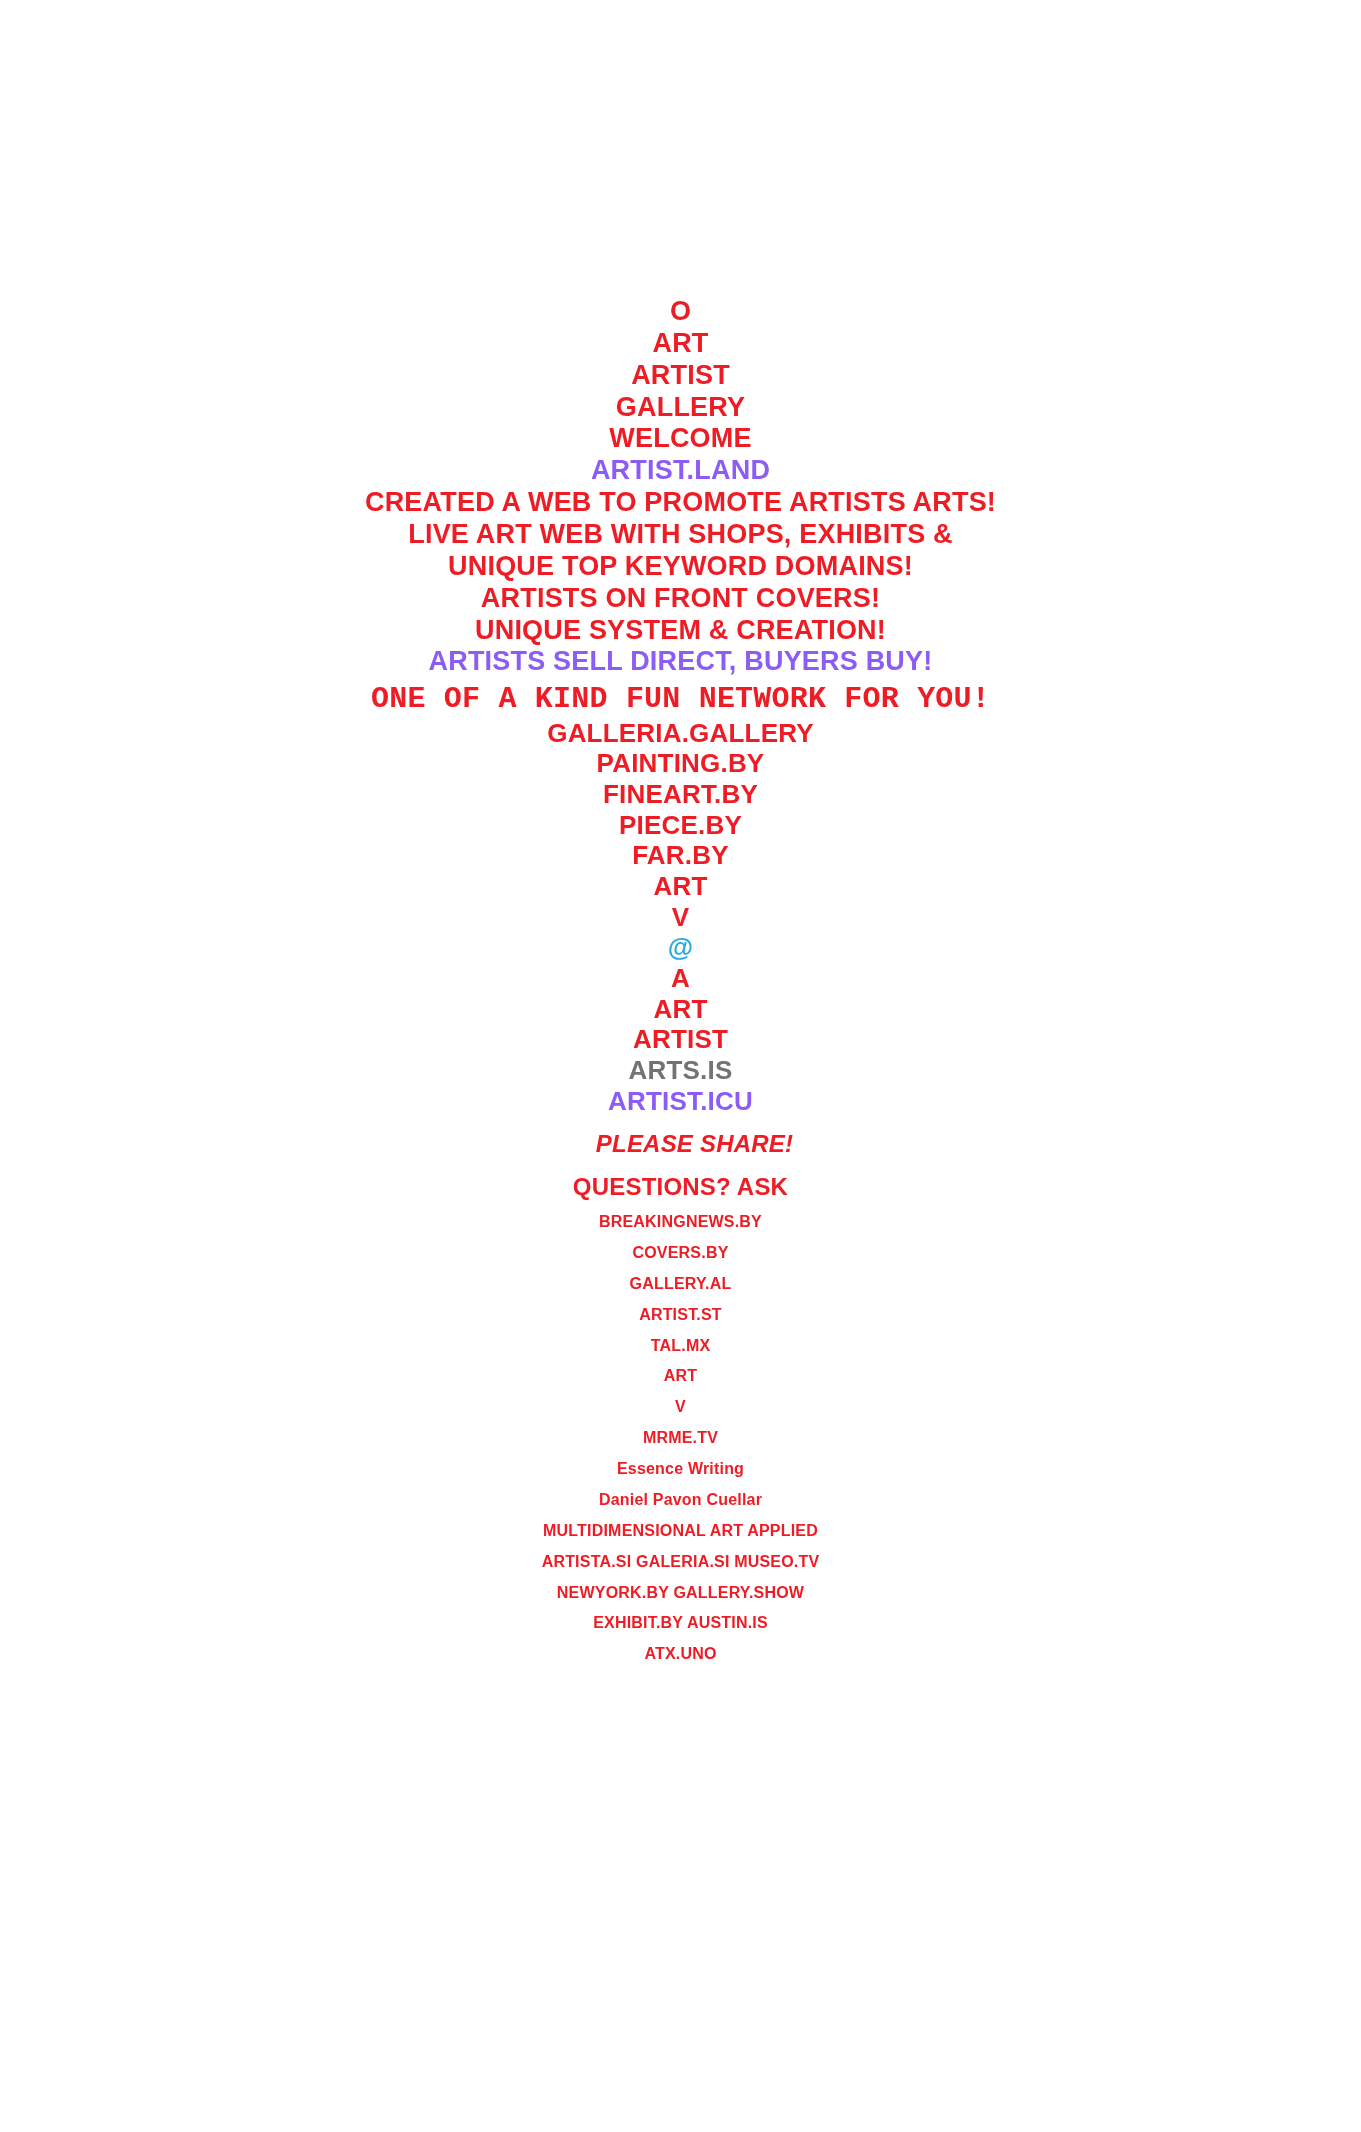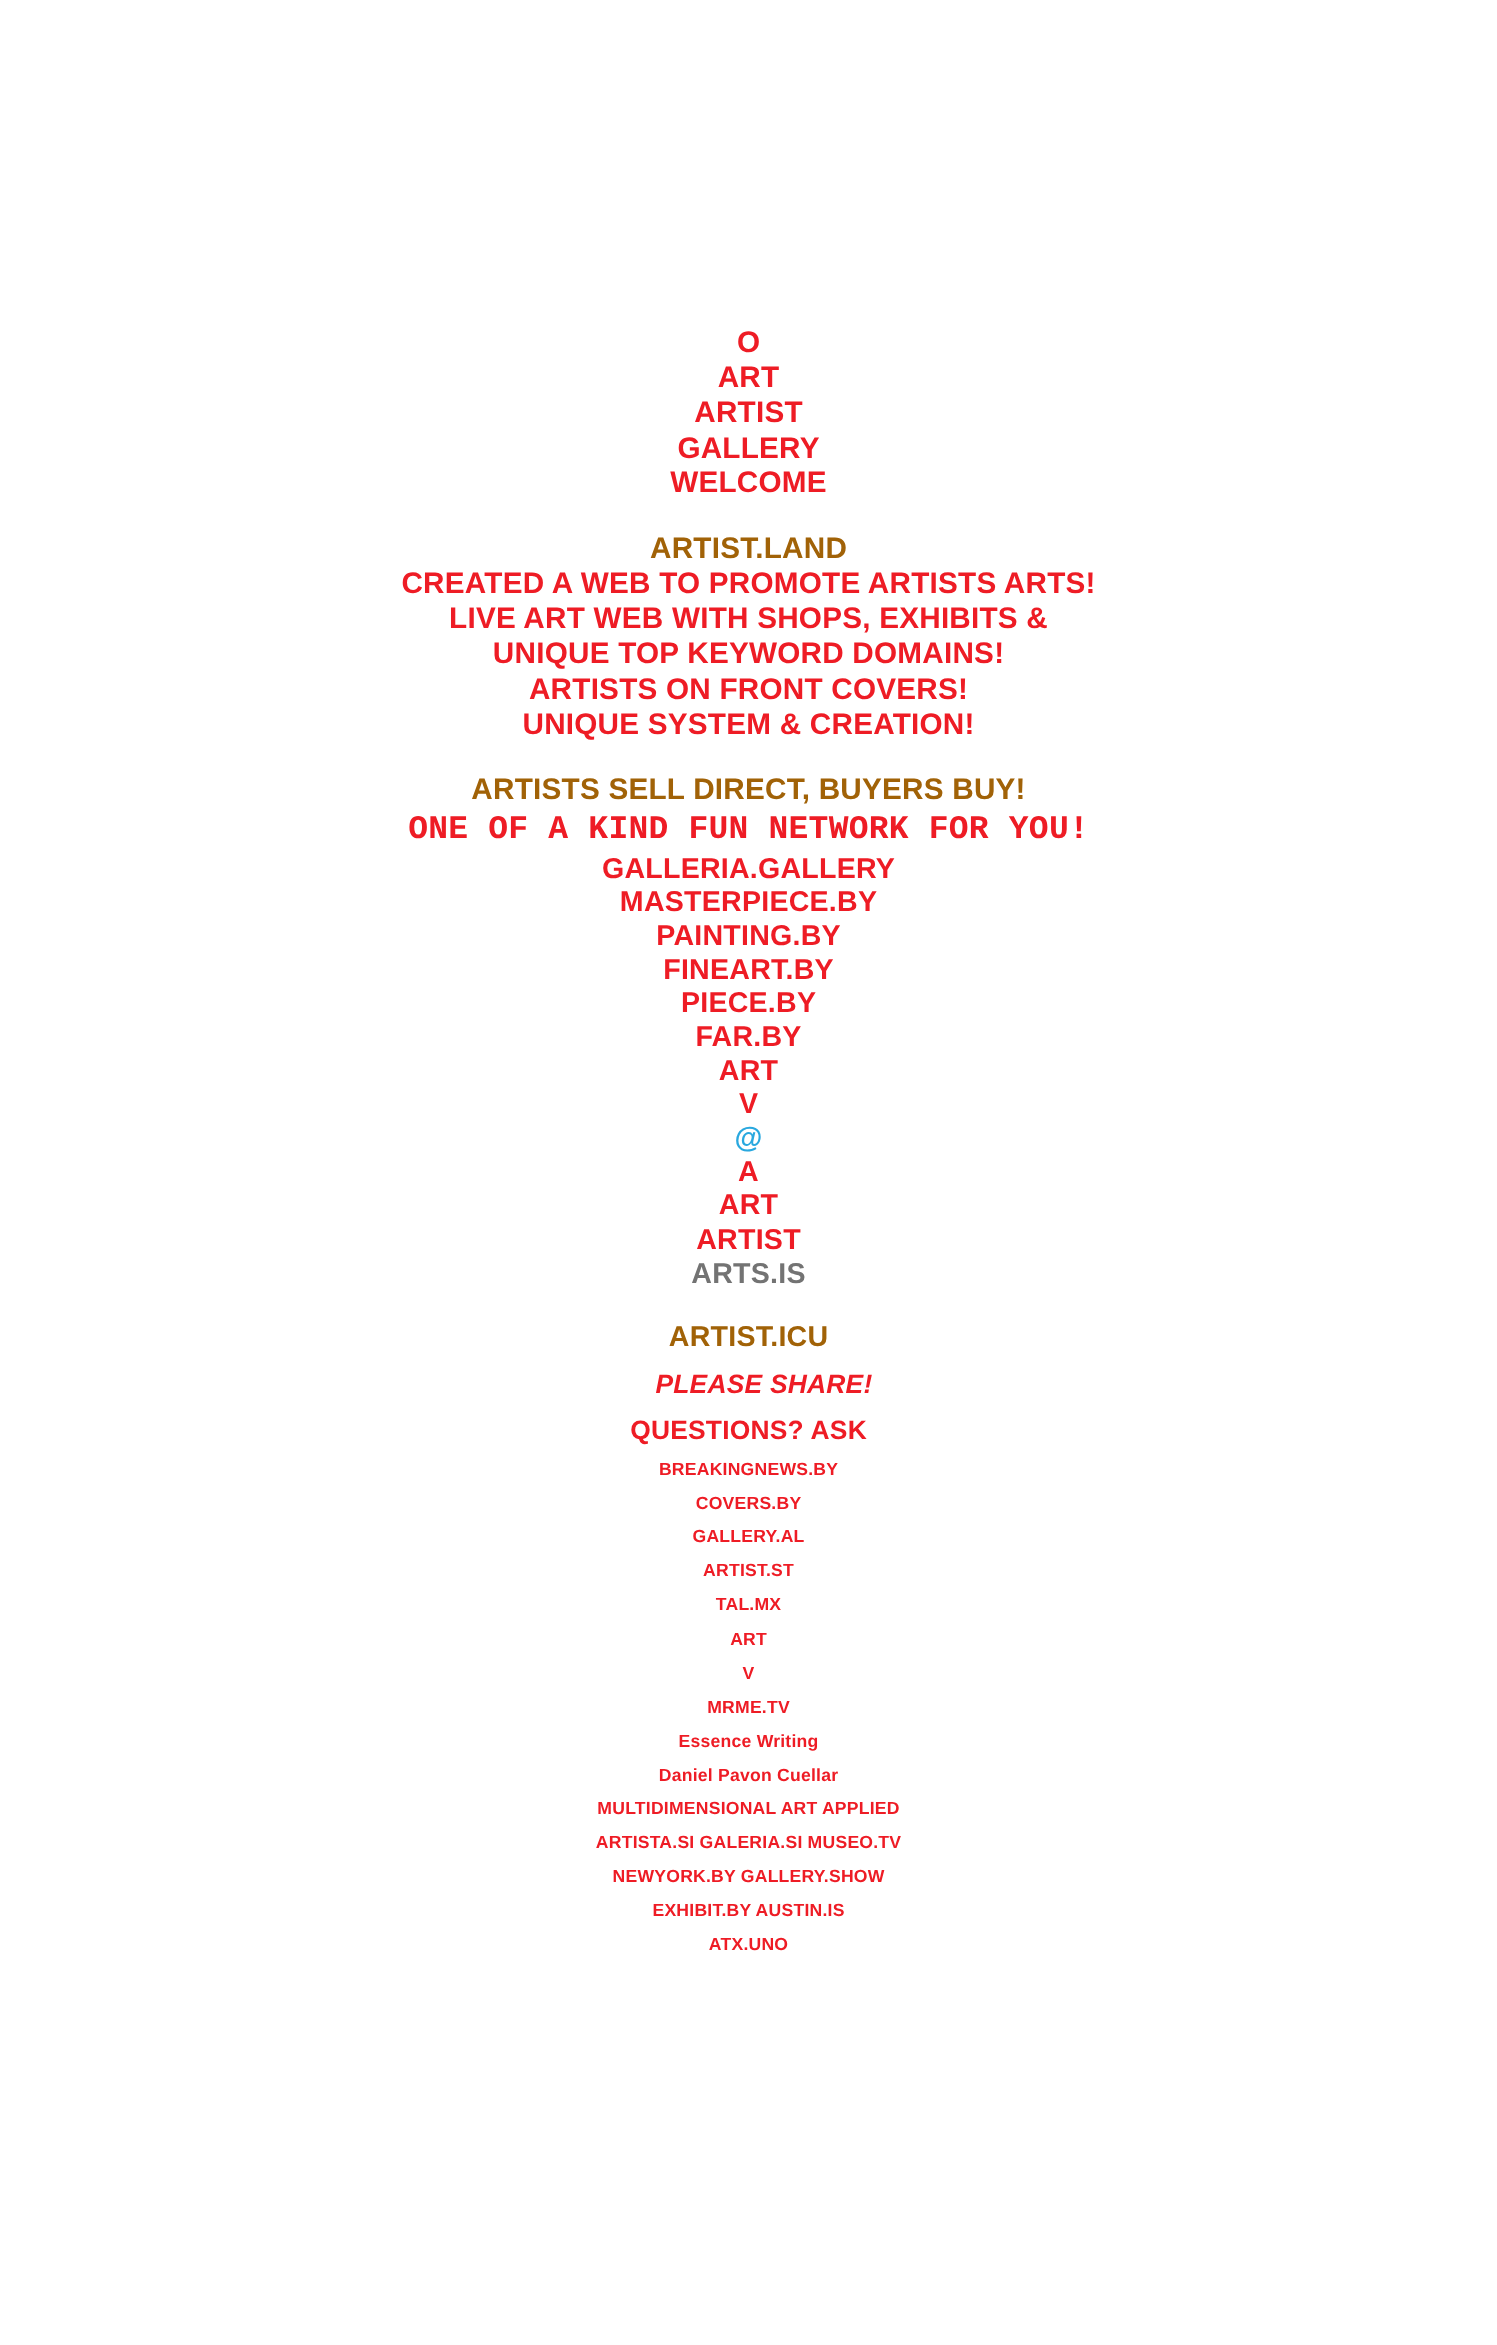--- a/index.html
+++ b/index.html
@@ -38,21 +38,21 @@
   
   .s-lg   { font-size: 27px; font-weight: bold; }
   .s-md   { font-size: 26px; font-weight: bold; }
   .s-xl   { font-size: 30px; font-weight: bold; }
   .s-sm   { font-size: 24px; font-weight: bold; }
   .s-tiny { font-size: 16px; font-weight: bold; margin-top: 12px; }
   .ital   { font-style: italic; padding-left: 28px; }
 
   
   .c-red   { color: #ee1c25; }
-  .c-green { color: #a16207; margin-top: 28px; }
+  .c-green { color: #8b5cf6; }
   .c-blue  { color: #737373; }
   .c-cyan  { color: #29a8df; }
 
   
   .gap-top-sm { margin-top: 4px; font-family: Liberation Mono, monospace; }
   .gap-top-lg { margin-top: 14px; }
 </style>
 </head>
 <body>
 
@@ -65,21 +65,20 @@
       <div class="line s-lg c-red">WELCOME</div>
       <div class="line s-lg c-green">ARTIST.LAND</div>
       <div class="line s-lg c-red">CREATED A WEB TO PROMOTE ARTISTS ARTS!</div>
       <div class="line s-lg c-red">LIVE ART WEB WITH SHOPS, EXHIBITS &amp;</div>
       <div class="line s-lg c-red">UNIQUE TOP KEYWORD DOMAINS!</div>
       <div class="line s-lg c-red">ARTISTS ON FRONT COVERS!</div>
       <div class="line s-lg c-red">UNIQUE SYSTEM &amp; CREATION!</div>
       <div class="line s-lg c-green">ARTISTS SELL DIRECT, BUYERS BUY!</div>
       <div class="line s-xl c-red gap-top-sm">ONE OF A KIND FUN NETWORK FOR YOU!</div>
       <div class="line s-md c-red">GALLERIA.GALLERY</div>
-      <div class="line s-md c-red">MASTERPIECE.BY</div>
       <div class="line s-md c-red">PAINTING.BY</div>
       <div class="line s-md c-red">FINEART.BY</div>
       <div class="line s-md c-red">PIECE.BY</div>
       <div class="line s-md c-red">FAR.BY</div>
       <div class="line s-md c-red">ART</div>
       <div class="line s-md c-red">V</div>
       <div class="line s-md c-cyan">@</div>
       <div class="line s-md c-red">A</div>
       <div class="line s-md c-red">ART</div>
       <div class="line s-md c-red">ARTIST</div>

